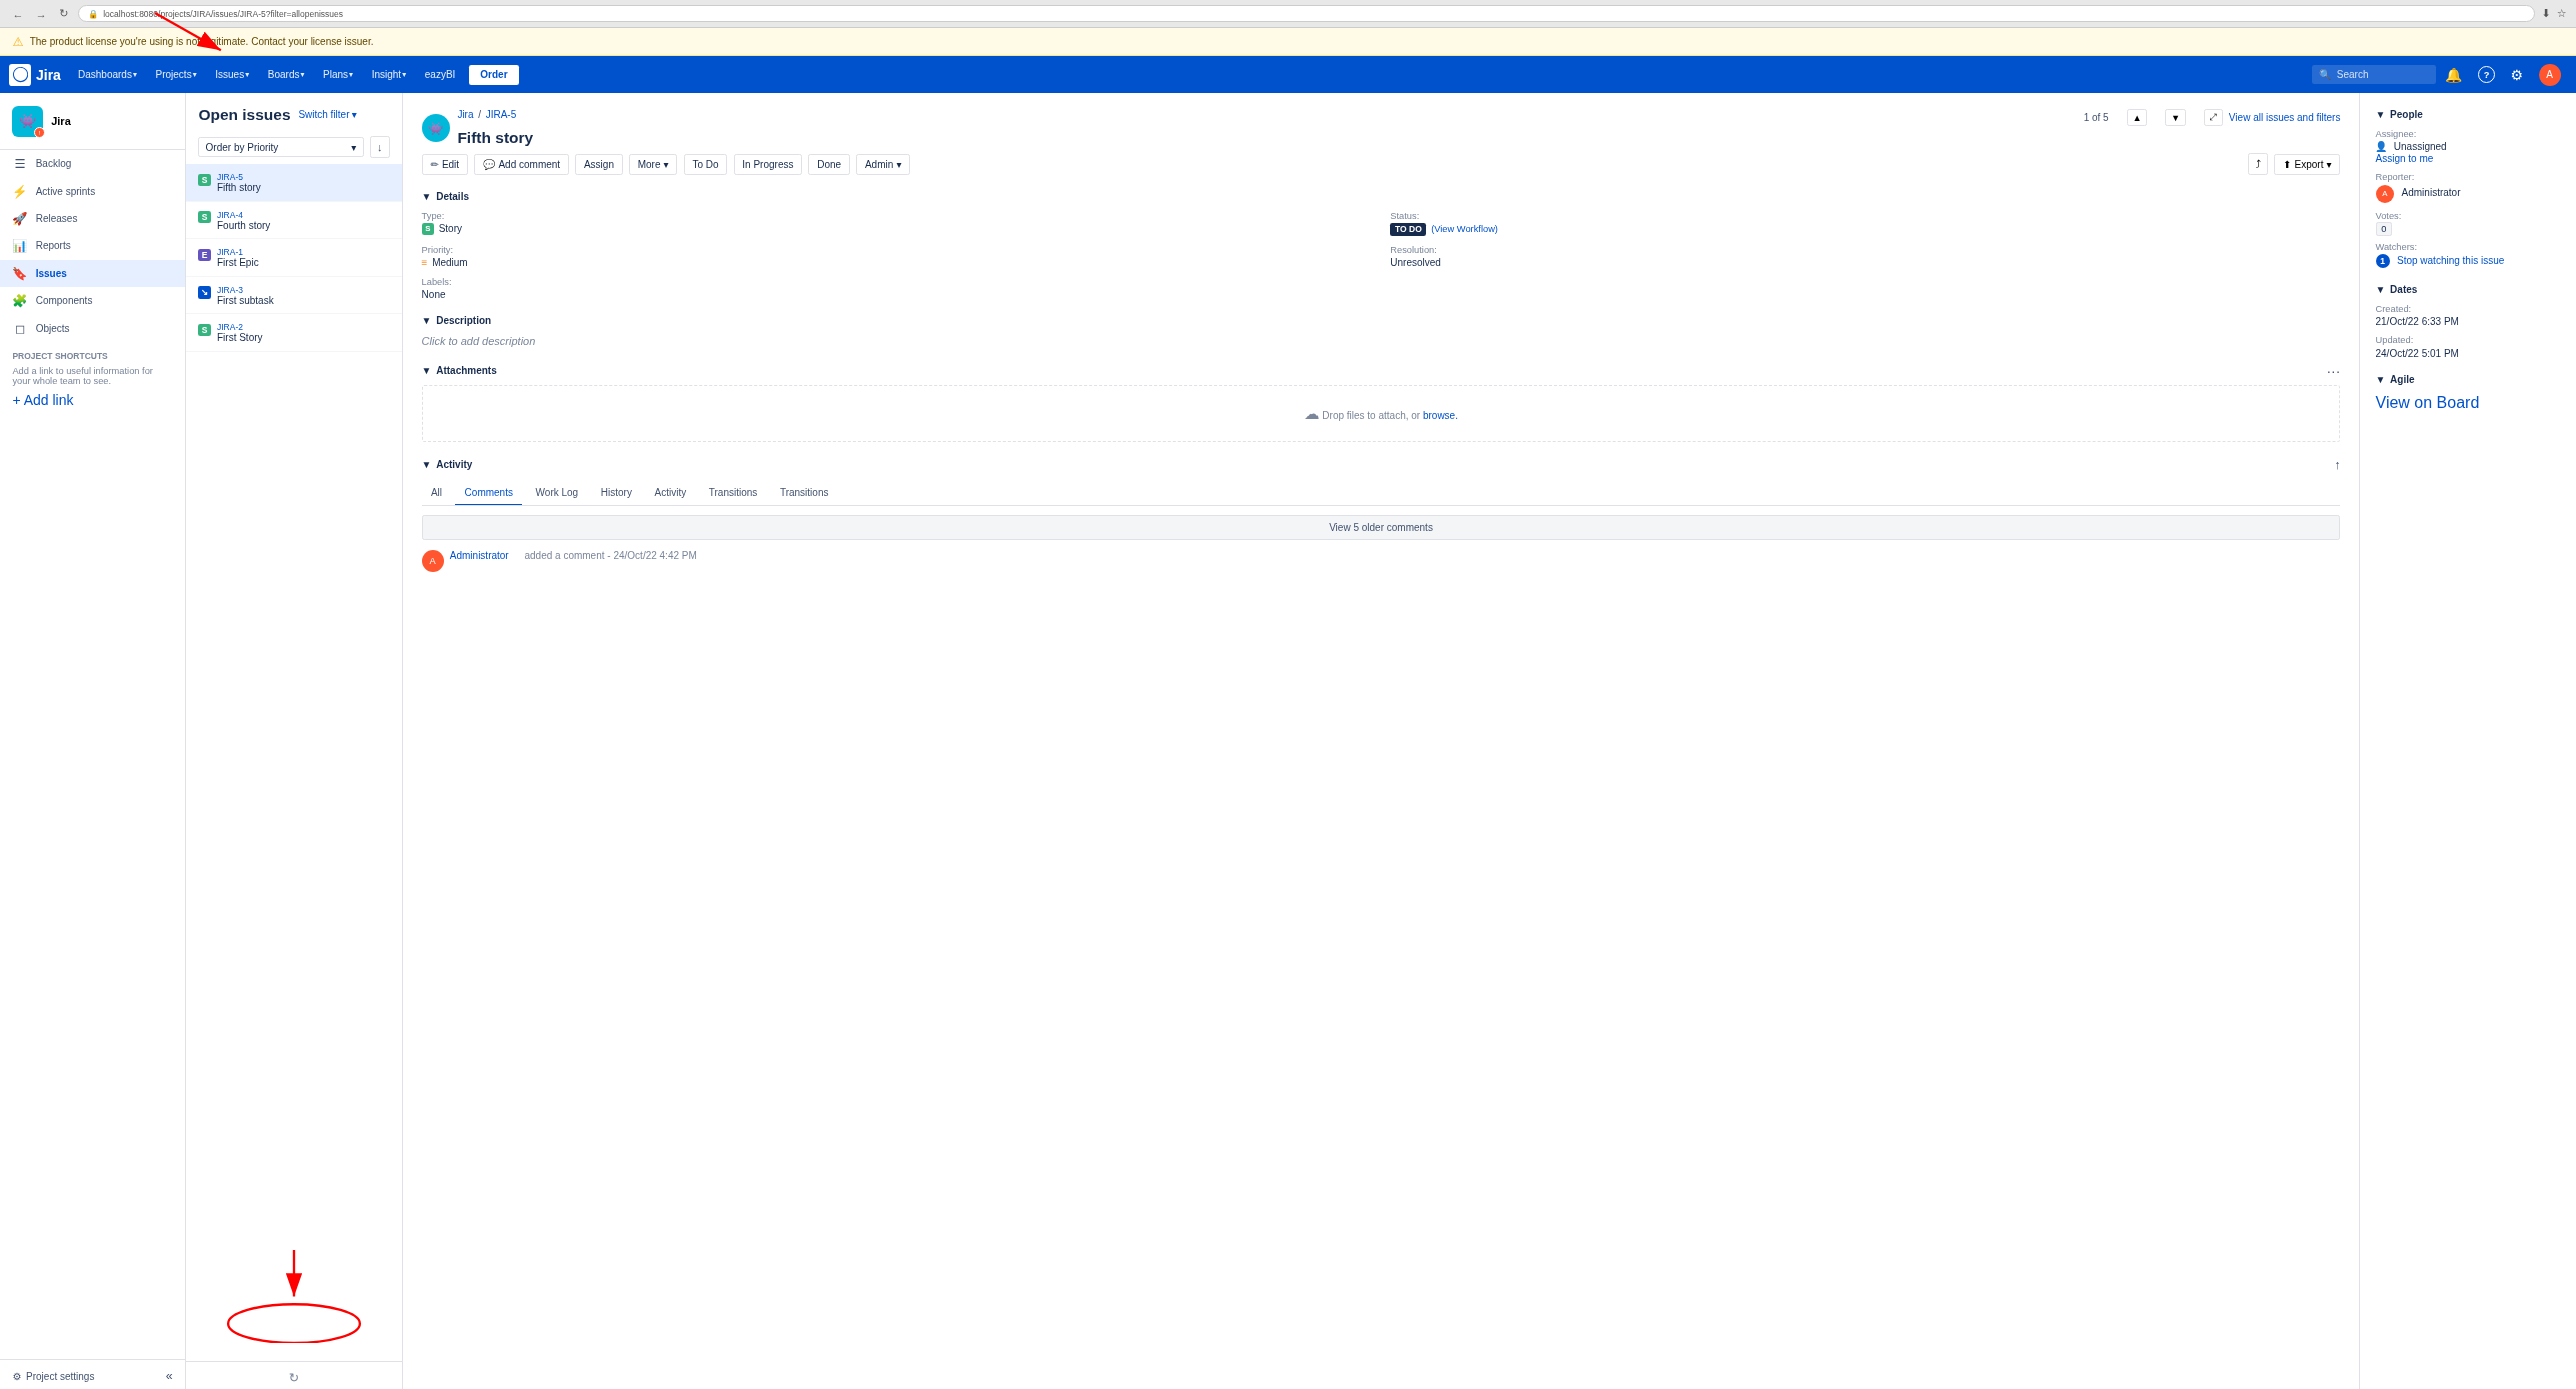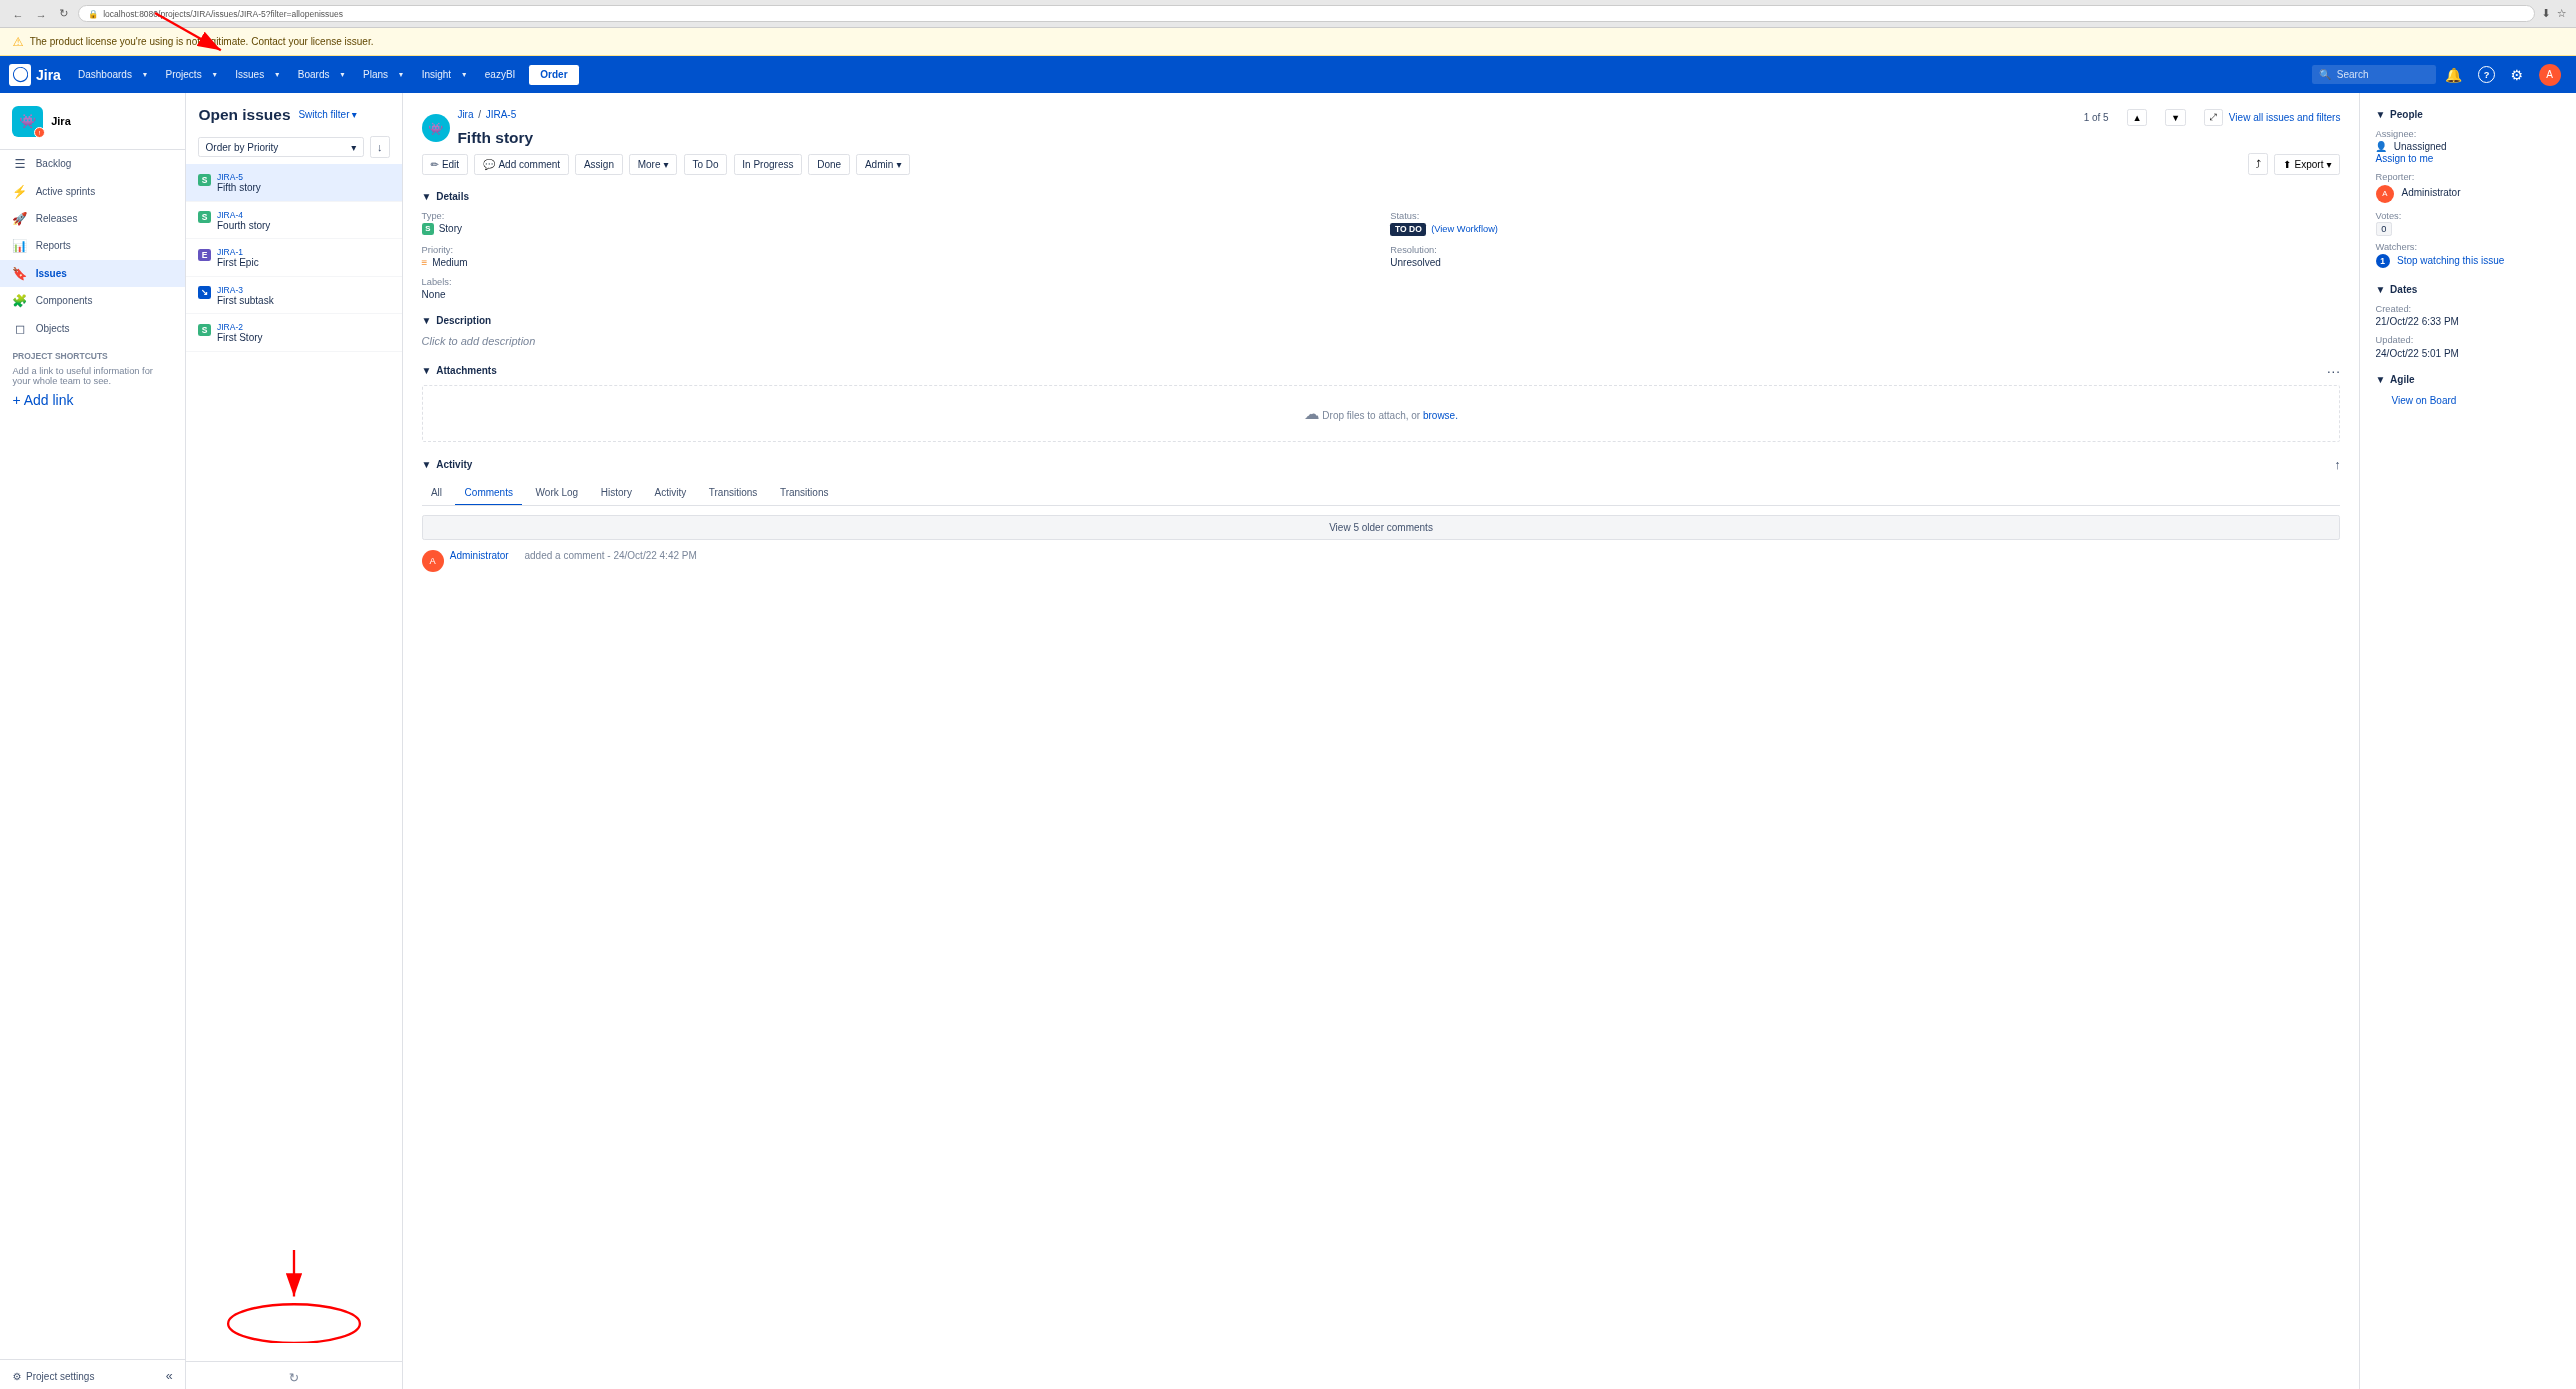--- a/index.html
+++ b/index.html
@@ -56,21 +56,21 @@
       gap: 3.1px;
     }
     .top-nav .logo {
       display: flex; align-items: center; gap: 4.7px; color: white; font-size: 14px; font-weight: bold; margin-right: 6.2px; text-decoration: none;
     }
     .top-nav .logo .jira-icon {
       width: 22px; height: 22px; background: white; border-radius: 3.1px;
       display: flex; align-items: center; justify-content: center;
     }
     .nav-item {
-      color: rgba(255,255,255,0.9); padding: 0 7.8px; height: 37px; display: flex; align-items: center; gap: 11px;
+      color: rgba(255,255,255,0.9); padding: 0 7.8px; height: 37px; display: flex; align-items: center; gap: 1px;
       cursor: pointer; font-size: 10px; font-weight: 500; white-space: nowrap;
       border: none; background: none;
     }
     .nav-item .chevron { font-size: 7.8px; }
     .create-btn {
       background: white; color: #0052cc; border: none; border-radius: 2.3px;
       padding: 4.7px 11px; font-weight: 600; font-size: 10px; cursor: pointer; margin-left: 3.1px;
     }
     .nav-spacer { flex: 1; }
     .nav-search {
@@ -273,21 +273,21 @@
     }
     .right-section-title { font-size: 10px; font-weight: 600; color: #172b4d; margin-bottom: 9.3px; display: flex; align-items: center; gap: 4.7px; }
     .right-row { margin-bottom: 7.8px; }
     .right-label { font-size: 9.3px; color: #7a869a; margin-bottom: 2.3px; }
     .right-value { font-size: 10px; color: #172b4d; }
     .assign-me-link { color: #0052cc; font-size: 10px; text-decoration: none; cursor: pointer; }
     .reporter-avatar { width: 18.6px; height: 18.6px; background: #ff5630; border-radius: 50%; display: inline-flex; align-items: center; justify-content: center; color: white; font-size: 7.8px; }
     .votes-badge { background: #f4f5f7; border: 0.8px solid #dfe1e6; border-radius: 2.3px; padding: 0.8px 4.7px; font-size: 9.3px; }
     .watchers-badge { background: #0052cc; color: white; border-radius: 50%; width: 14px; height: 14px; display: inline-flex; align-items: center; justify-content: center; font-size: 8.5px; font-weight: bold; }
     .stop-watching-link { color: #0052cc; font-size: 10px; text-decoration: none; cursor: pointer; }
-    .view-board-link { color: #0052cc; font-size: 10px; text-decoration: none; cursor: pointer; margin-left: 16px; }
+    .view-board-link { color: #0052cc; font-size: 16px; text-decoration: none; cursor: pointer; }
     .right-section { margin-bottom: 15.5px; }
 
     
     .nav-counter { display: flex; align-items: center; gap: 18px; font-size: 10px; color: #42526e; }
     .nav-counter-btn { border: 0.8px solid #dfe1e6; border-radius: 2.3px; background: white; cursor: pointer; padding: 2.3px 4.7px; font-size: 9.3px; }
     .expand-btn { border: 0.8px solid #dfe1e6; border-radius: 2.3px; background: white; cursor: pointer; padding: 2.3px 4.7px; font-size: 9.3px; }
 
     
     .view-all-issues {
       color: #0052cc; font-size: 10px; text-decoration: none; cursor: pointer; white-space: nowrap;

